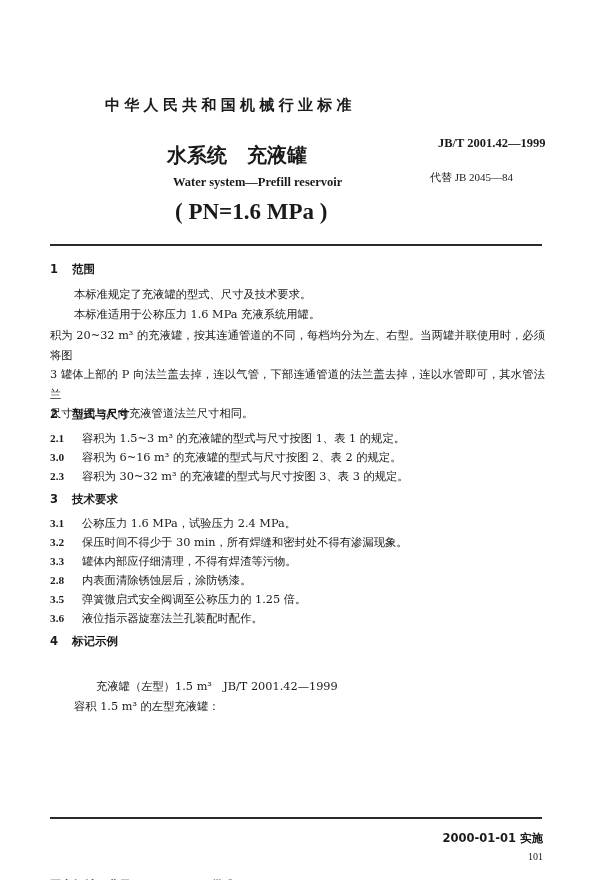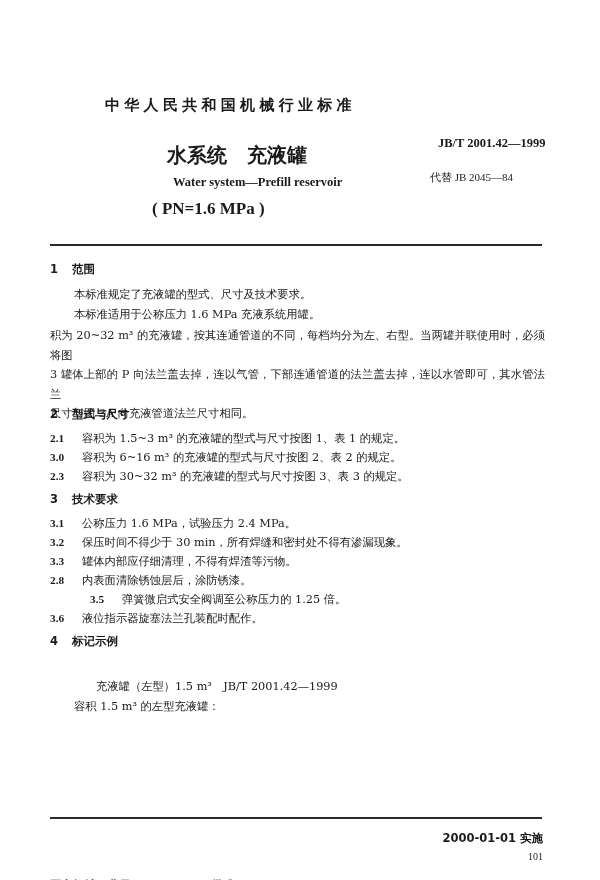--- a/index.html
+++ b/index.html
@@ -6,21 +6,21 @@
     body {
       width: 600px; height: 880px; background: #ffffff; position: relative;
       font-family: "DejaVu Serif", "Liberation Serif", serif; color: #1a1a1a; overflow: hidden;
     }
     .abs { position: absolute; white-space: nowrap; }
     .std-org { left: 105px; top: 96px; font-family: "DejaVu Sans", sans-serif; font-size: 15px; font-weight: bold; letter-spacing: 4.3px; }
     .std-code { left: 438px; top: 136px; font-family: "Liberation Serif", serif; font-size: 12.5px; font-weight: bold; }
     .std-replace { left: 430px; top: 170px; font-family: "Liberation Serif", serif; font-size: 11px; }
     .title-cn { left: 167px; top: 142px; font-family: Liberation Serif, serif; font-size: 20px; font-weight: bold; }
     .title-en { left: 156px; top: 175px; font-family: "Liberation Serif", serif; font-size: 12.5px; font-weight: bold; margin-left: 17px; }
-    .title-pn { left: 152px; top: 199px; font-family: "Liberation Serif", serif; font-size: 17px; font-weight: bold; }
+    .title-pn { left: 175px; top: 199px; font-family: "Liberation Serif", serif; font-size: 23px; font-weight: bold; }
     .rule { position: absolute; left: 50px; width: 492px; height: 2px; background: #2a2a2a; }
     .sec-head { font-family: "DejaVu Sans", sans-serif; font-size: 11.5px; font-weight: bold; }
     .sec-head .num { display: inline-block; width: 22px; }
     .para { font-size: 11.3px; line-height: 16px; }
     .item { font-size: 11.3px; }
     .item .num { display: inline-block; width: 32px; font-family: "Liberation Serif", serif; font-weight: bold; }
     .block { position: absolute; left: 50px; width: 495px; font-size: 11.3px; line-height: 16px; text-align: justify; }
     .footer-l { left: 50px; top: 878px; font-family: "DejaVu Sans", sans-serif; font-size: 11.5px; font-weight: bold; }
     .footer-r { right: 57px; top: 831px; font-family: "DejaVu Sans", sans-serif; font-size: 11.5px; font-weight: bold; }
     .page-no { right: 57px; top: 851px; font-family: "Liberation Serif", serif; font-size: 10px; }
@@ -71,21 +71,21 @@
   </div>
   <div class="abs item" style="left:50px; top:535px;">
     <span class="num">3.2</span><span>保压时间不得少于 30 min，所有焊缝和密封处不得有渗漏现象。</span>
   </div>
   <div class="abs item" style="left:50px; top:554px;">
     <span class="num">3.3</span><span>罐体内部应仔细清理，不得有焊渣等污物。</span>
   </div>
   <div class="abs item" style="left:50px; top:573px;">
     <span class="num">2.8</span><span>内表面清除锈蚀层后，涂防锈漆。</span>
   </div>
-  <div class="abs item" style="left:50px; top:592px;margin-left:40px;">
+  <div class="abs item" style="left:50px; top:592px;">
     <span class="num">3.5</span><span>弹簧微启式安全阀调至公称压力的 1.25 倍。</span>
   </div>
   <div class="abs item" style="left:50px; top:611px;">
     <span class="num">3.6</span><span>液位指示器旋塞法兰孔装配时配作。</span>
   </div>
 
   <div class="abs sec-head" style="left:50px; top:634px;">
     <span class="num">4</span><span>标记示例</span>
   </div>
   <div class="abs para" style="left:74px; top:659px;margin-top:40px;">容积 1.5 m³ 的左型充液罐：</div>

